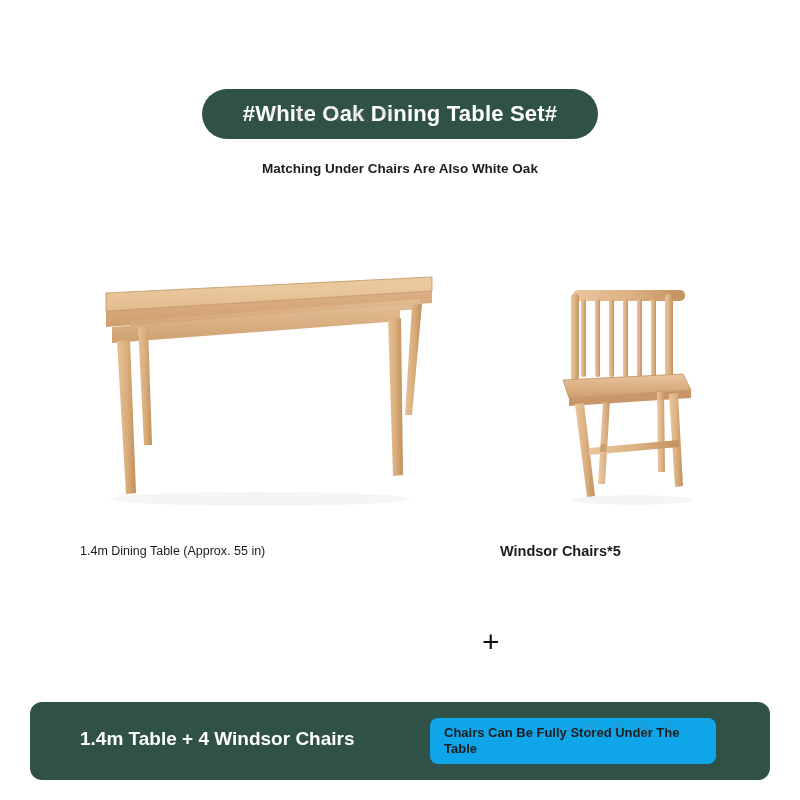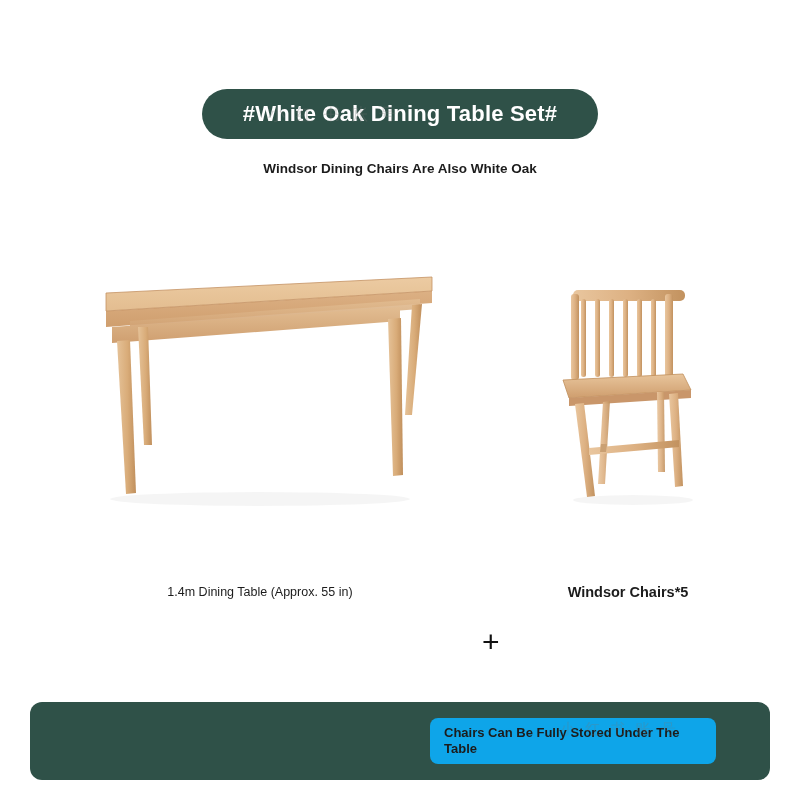--- a/index.html
+++ b/index.html
@@ -83,23 +83,22 @@
     top: 375px;
     font-size: 30px;
     font-weight: 500;
     color: #111;
   }
 
   .caption {
     position: absolute;
     font-size: 12.5px;
     color: #1c1c1c;
-    text-align: center;
-    white-space: nowrap;
-    margin-top: 41px;
+    text-align: left;
+    white-space: nowrap;
   }
   .caption-table {
     left: 80px;
     top: 544px;
     width: 360px;
   }
   .caption-chair {
     left: 500px;
     top: 543px;
     width: 256px;
@@ -153,21 +152,21 @@
 <body>
 
 <div class="page">
 
   <div class="header-pill">
     <span class="title">#White Oak Dining Table Set#</span>
   </div>
 
   <div class="wm wm-1">小 红 书 账 号</div>
 
-  <div class="subtitle">Windsor Dining Chairs Are Also White Oak</div>
+  <div class="subtitle">Matching Under Chairs Are Also White Oak</div>
 
   <div class="product-area">
 
     <svg width="400" height="280" viewBox="0 0 400 280" style="position:absolute; left:60px; top:25px;">
       <defs>
         <linearGradient id="topGrad" x1="0" y1="0" x2="0" y2="1">
           <stop offset="0%" stop-color="#eccba2"></stop>
           <stop offset="100%" stop-color="#e3bd90"></stop>
         </linearGradient>
         <linearGradient id="edgeGrad" x1="0" y1="0" x2="0" y2="1">
@@ -245,18 +244,19 @@
 
       <ellipse cx="88" cy="228" rx="60" ry="5" fill="#000" opacity="0.04"></ellipse>
     </svg>
 
   </div>
 
   <div class="caption caption-table">1.4m Dining Table (Approx. 55 in)</div>
   <div class="caption caption-chair">Windsor Chairs*5</div>
 
   <div class="footer-bar"></div>
+  <div class="footer-label">1.4m Table + 4 Windsor Chairs</div>
   <div class="footer-note">
     <span>Chairs Can Be Fully Stored Under The Table</span>
   </div>
   <div class="wm wm-2">小 红 书 账 号</div>
 
 </div>
 
 </body></html>

